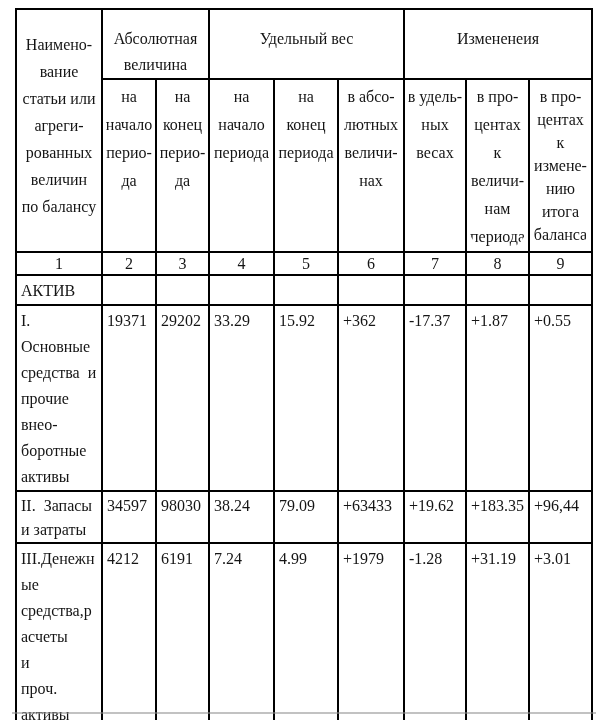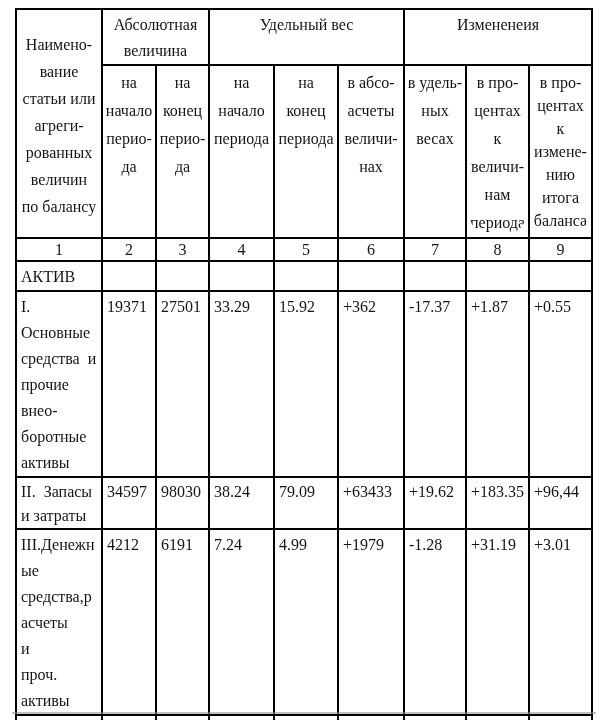--- a/index.html
+++ b/index.html
@@ -24,21 +24,21 @@
     border: 2px solid #000;
     vertical-align: top;
     font-size: 16px;
     line-height: 26px;
     padding: 2px 3px 0 4px;
     white-space: pre-wrap;
     overflow: hidden;
   }
   td.hdr { text-align: center; padding: 2px 2px 0 2px; }
   td.name { line-height: 27px; padding-top: 21px; border-radius: 26px; }
-  td.grp  { line-height: 26px; padding-top: 2px; }
+  td.grp  { line-height: 26px; padding-top: 16px; }
   td.sub  { line-height: 28px; padding-top: 3px; border-radius: 27px; }
   td.sub9 { line-height: 23px; padding-top: 5px; }
   td.num  { line-height: 17px; padding: 2px 0 0 0; text-align: center; }
   td.lh24 { line-height: 24px; }
   tr.h-grp   { height: 54px; }
   tr.h-sub   { height: 143px; }
   tr.h-num   { height: 23px; }
   tr.h-aktiv { height: 21px; margin-left: 22px; }
   tr.h-r1    { height: 185px; }
   tr.h-r2    { height: 50px; }
@@ -93,21 +93,21 @@
 конец
 перио-
 да</td>
         <td class="hdr sub">на
 начало
 периода</td>
         <td class="hdr sub">на
 конец
 периода</td>
         <td class="hdr sub">в абсо-
-асчеты
+лютных
 величи-
 нах</td>
         <td class="hdr sub">в удель-
 ных
 весах</td>
         <td class="hdr sub">в про-
 центах к
 величи-
 нам
 периода</td>
@@ -142,21 +142,21 @@
       </tr>
       <tr class="h-r1">
         <td>I.
 Основные
 средства  и
 прочие
 внео-
 боротные
 активы</td>
         <td>19371</td>
-        <td>27501</td>
+        <td>29202</td>
         <td>33.29</td>
         <td>15.92</td>
         <td>+362</td>
         <td>-17.37</td>
         <td>+1.87</td>
         <td>+0.55</td>
       </tr>
       <tr class="h-r2">
         <td class="lh24">II.  Запасы
 и затраты</td>

